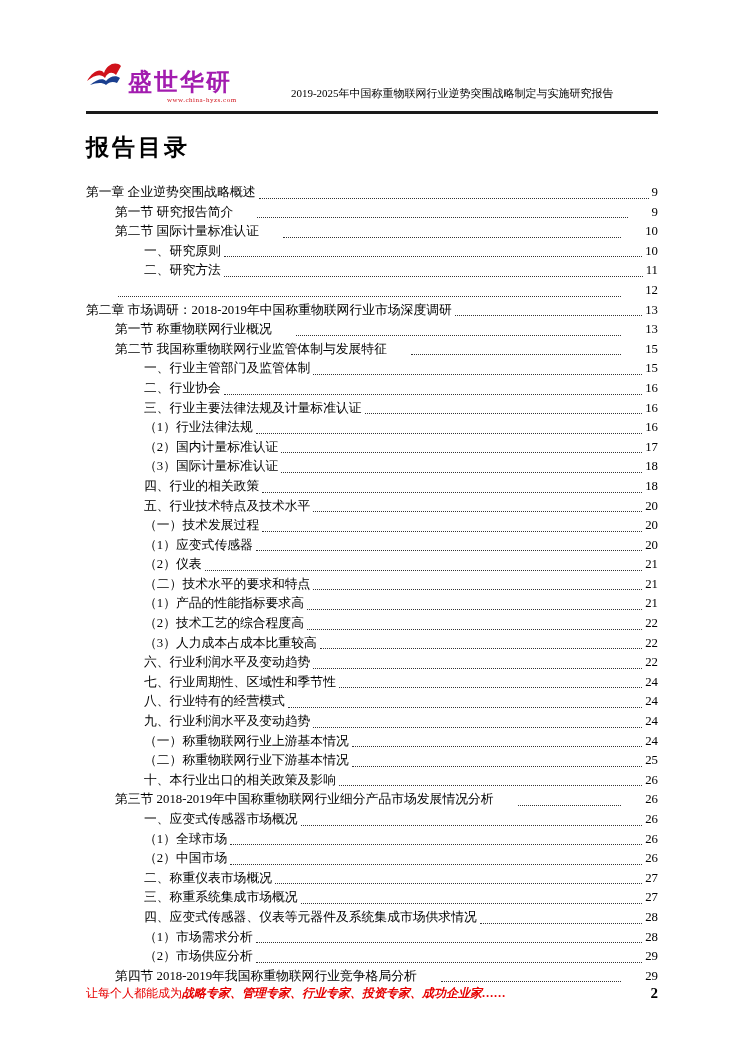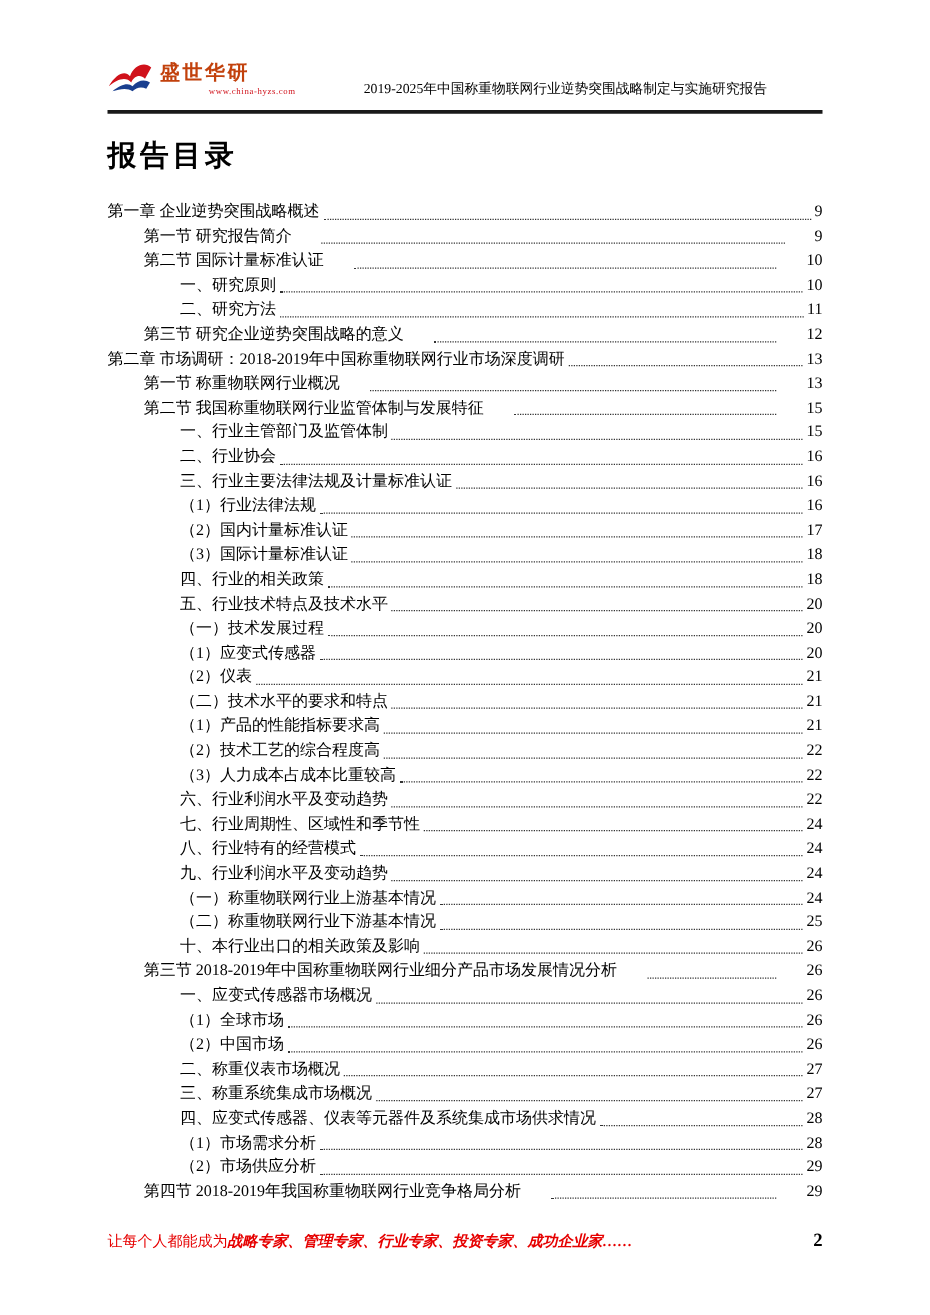--- a/index.html
+++ b/index.html
@@ -10,21 +10,21 @@
     padding:46px 86px 0 86px;
     background:#ffffff;
     font-family:"Liberation Serif","DejaVu Serif",serif;
     color:#000;
     overflow:hidden;
   }
   
   .hdr{display:flex;align-items:flex-end;}
   .logo-area{display:flex;align-items:center;gap:6px;}
   .logo-txt{display:flex;flex-direction:column;line-height:1;}
-  .brand{font-size:16px;font-weight:bold;color:#c2410c;letter-spacing:2px;}
+  .brand{font-size:24px;font-weight:bold;color:#a21caf;letter-spacing:2px;margin-top:24px;}
   .brand-url{font-size:7px;color:#d0121b;margin-top:3px;letter-spacing:.5px;margin-left:39px;}
   .hdr-title{
     flex:1;text-align:center;font-size:11px;color:#000;
     padding-bottom:3px;padding-left:10px;white-space:nowrap;
   }
   .hdr-rule{border-top:3px solid #1a1a1a;margin-top:7px;}
   
   .doc-title{
     font-size:23px;font-weight:bold;letter-spacing:3px;
     margin:18px 0 20px 0;
@@ -99,21 +99,20 @@
         <span class="toc-text">一、研究原则</span>
         <span class="leader"></span>
         <span class="toc-page">10</span>
       </div>
       <div class="toc-row lvl2">
         <span class="toc-text">二、研究方法</span>
         <span class="leader"></span>
         <span class="toc-page">11</span>
       </div>
       <div class="toc-row lvl1">
-        <span class="toc-text">第三节 研究企业逆势突围战略的意义</span>
         <span class="leader"></span>
         <span class="toc-page">12</span>
       </div>
       <div class="toc-row lvl0">
         <span class="toc-text">第二章 市场调研：2018-2019年中国称重物联网行业市场深度调研</span>
         <span class="leader"></span>
         <span class="toc-page">13</span>
       </div>
       <div class="toc-row lvl1">
         <span class="toc-text">第一节 称重物联网行业概况</span>

